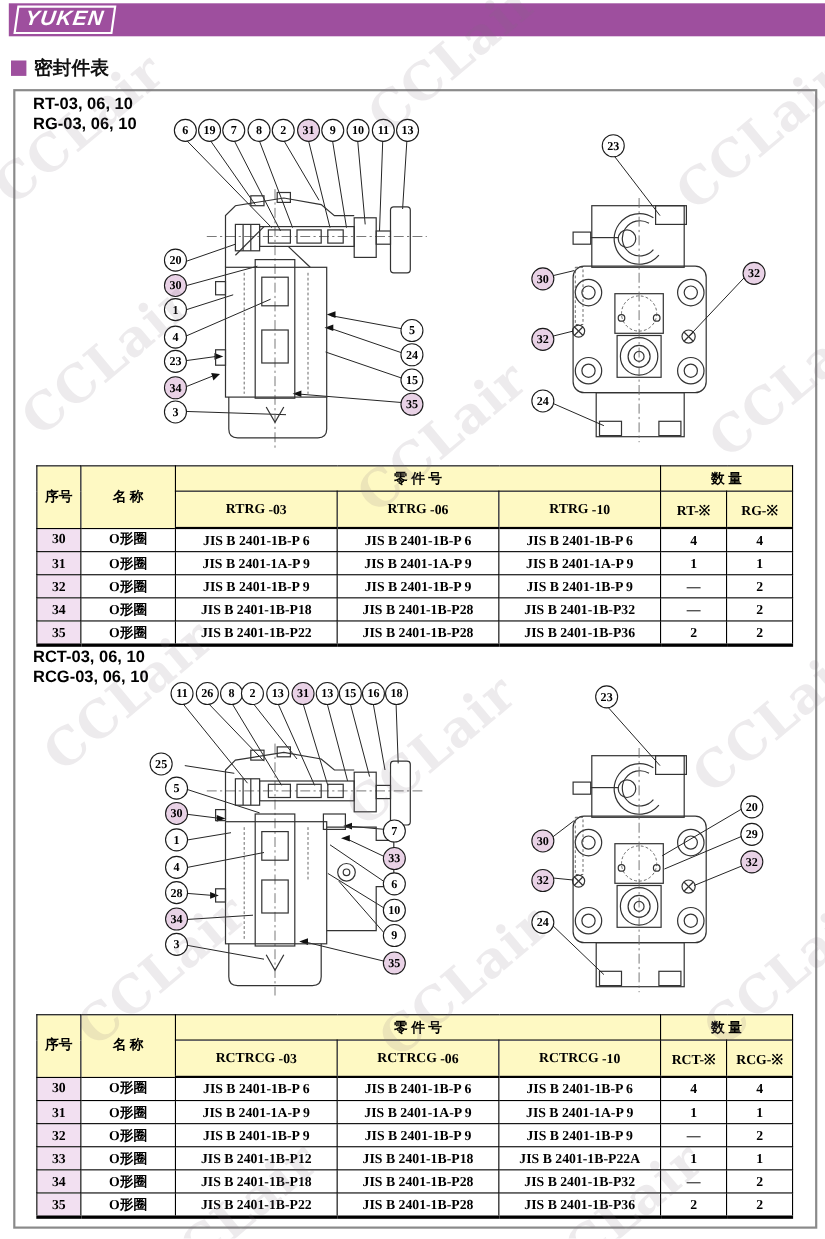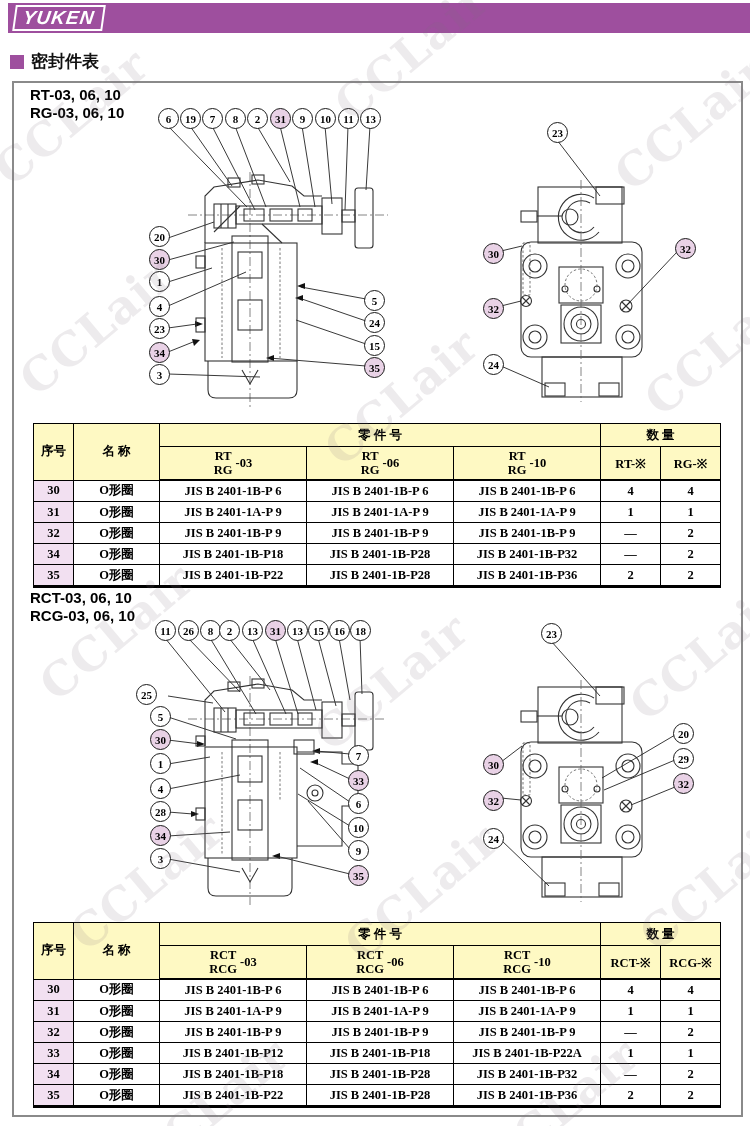--- a/index.html
+++ b/index.html
@@ -39,21 +39,21 @@
   .ptable th,.ptable td{border:1px solid #000;text-align:center;vertical-align:middle;
                         padding:0;overflow:hidden;white-space:nowrap;}
   .ptable thead th{background:#fef9c3;font-weight:bold;}
   .ptable tr.r1 th{height:22px;}
   .ptable tr.h2 th{height:32px;border-bottom:2.5px solid #000;font-weight:bold;}
   .ptable tbody td{height:20px;font-weight:bold;background:transparent;}
   .ptable tbody td.c-no{background:#f2e0f1;}
   .ptable{border-bottom:3px solid #000;}
   .ptable tbody tr:last-child td{border-bottom:3px solid #000;}
   .mstack{display:inline-flex;align-items:center;gap:3px;justify-content:center;}
-  .mstack .mm{display:flex;flex-direction:column;line-height:1.1;font-size:12.5px;}
+  .mstack .mm{display:flex;flex-direction:row;line-height:1.1;font-size:12.5px;}
   .sfx{font-size:12.5px;}
 </style>
 </head>
 <body>
 
 <div class="wm" style="left:-20px;top:90px">CCLair</div>
 <div class="wm" style="left:320px;top:25px">CCLair</div>
 <div class="wm" style="left:600px;top:95px">CCLair</div>
 <div class="wm" style="left:5px;top:300px">CCLair</div>
 <div class="wm" style="left:310px;top:370px">CCLair</div>

